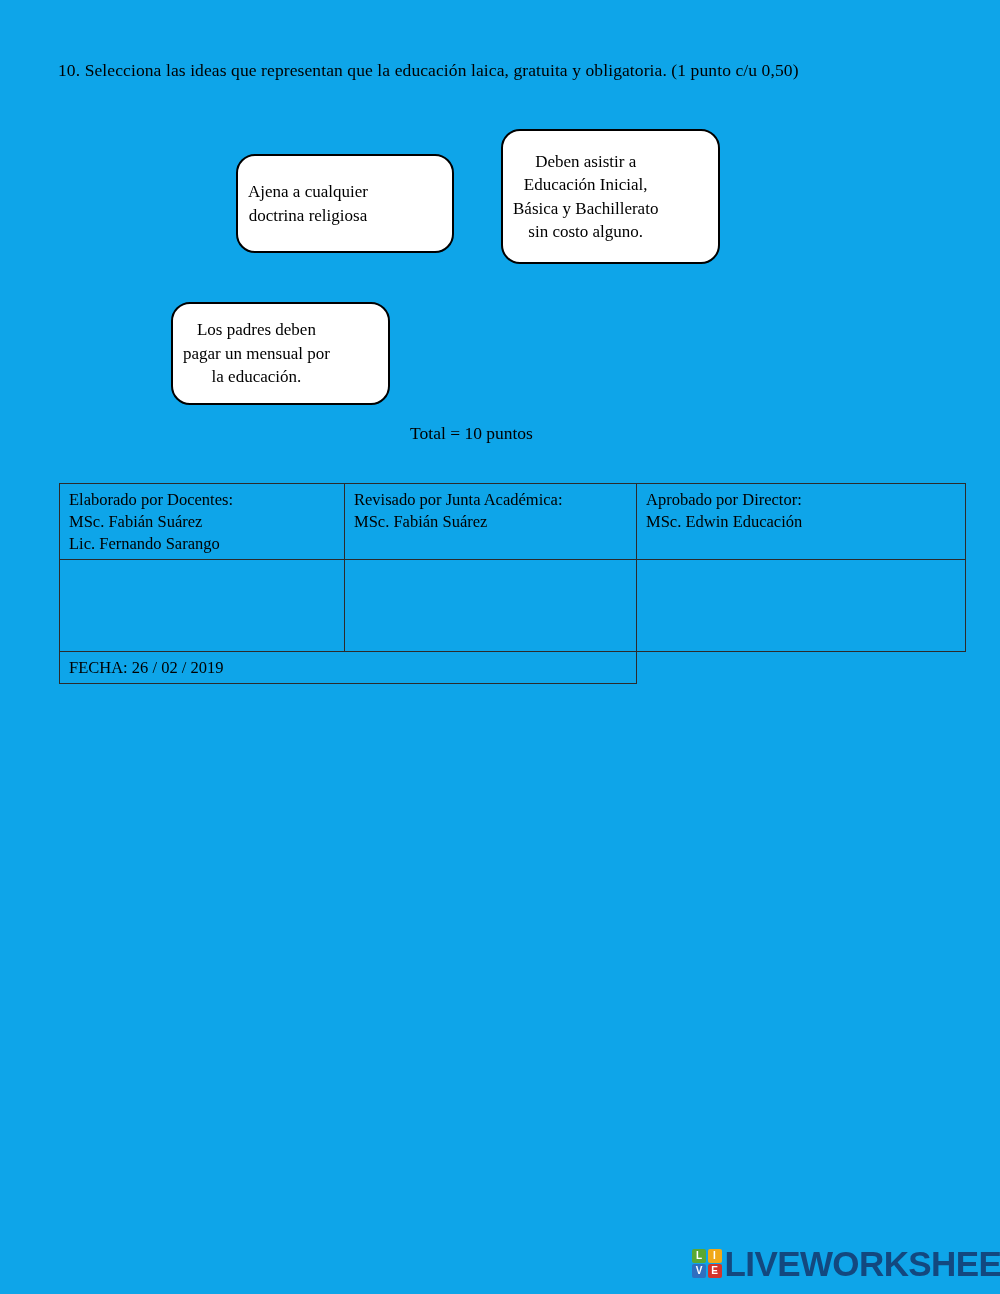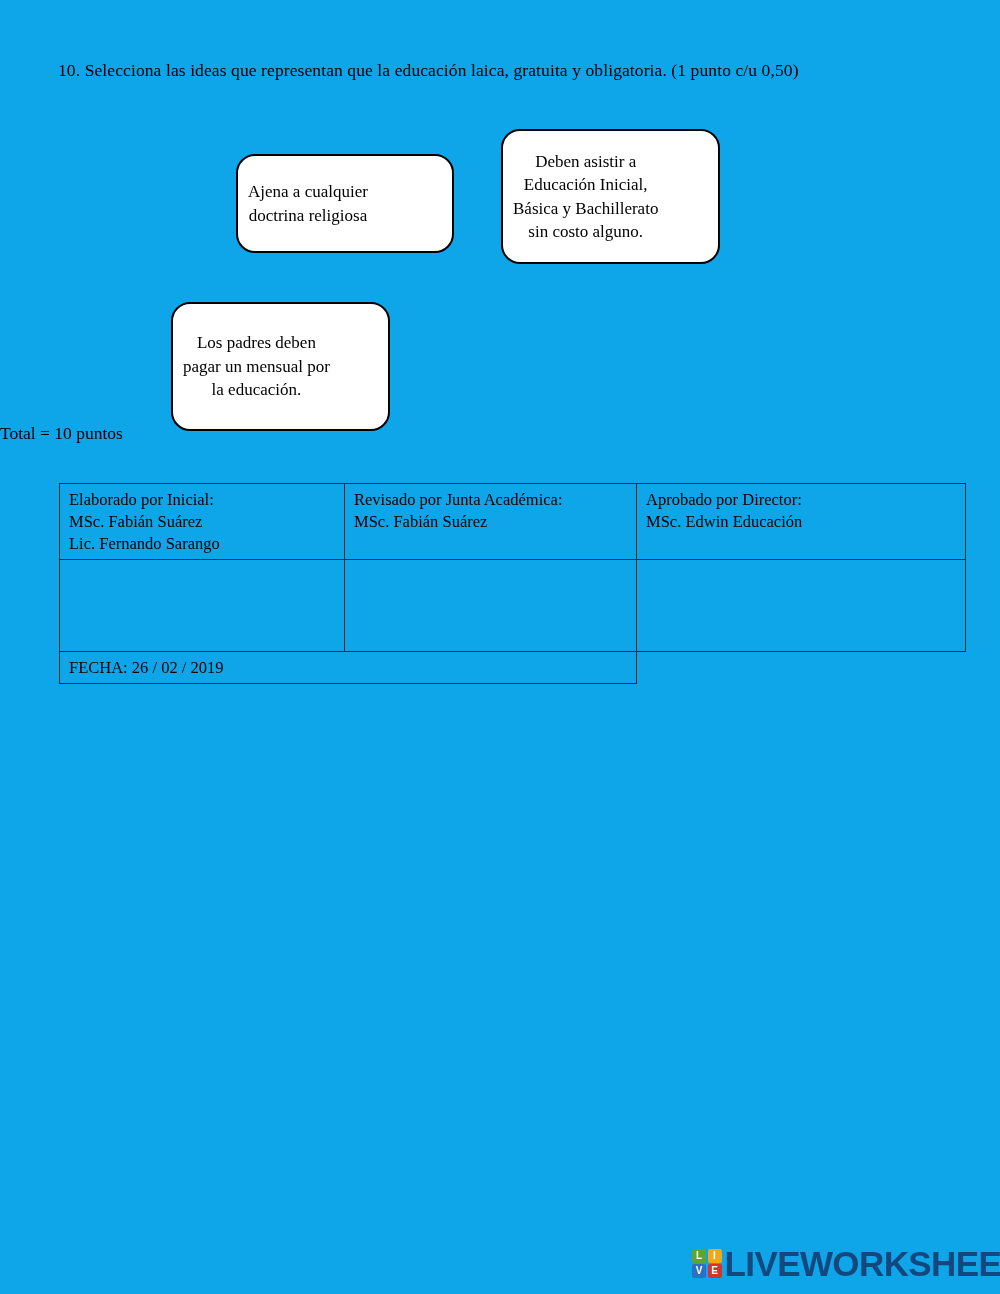--- a/index.html
+++ b/index.html
@@ -50,30 +50,30 @@
     line-height: 23.5px;
     padding: 4px 10px;
   }
   .idea-box .idea-text {
     display: block;
     white-space: pre-line;
   }
 
   #idea-box-1 { left: 188px; top: 154px;  width: 218px; height: 99px; margin-left: 48px;  }
   #idea-box-2 { left: 501px; top: 129px;  width: 219px; height: 135px; }
-  #idea-box-3 { left: 171px; top: 302px;  width: 219px; height: 129px; }
+  #idea-box-3 { left: 171px; top: 302px;  width: 219px; height: 103px; }
   #idea-box-4 { left: 501px; top: 324px;  width: 219px; height: 80px;  }
 
   
   .total-line {
     position: absolute;
     left: 0;
     top: 421px;
     width: 943px;
-    text-align: left;
+    text-align: center;
     font-size: 17.5px;
     line-height: 24px;
   }
 
   
   .sign-table {
     position: absolute;
     left: 59px;
     top: 483px;
     width: 855px;
@@ -159,21 +159,21 @@
 la educación.</span>
   </div>
 
 
   <div class="total-line">Total = 10 puntos</div>
 
   <table class="sign-table">
     <tbody>
         <tr>
       <td class="col-a head-cell">
-        <span class="cell-line">Elaborado por Inicial:</span>
+        <span class="cell-line">Elaborado por Docentes:</span>
         <span class="cell-line">MSc. Fabián Suárez</span>
         <span class="cell-line">Lic. Fernando Sarango</span>
       </td>
       <td class="col-b head-cell">
         <span class="cell-line">Revisado por Junta Académica:</span>
         <span class="cell-line">MSc. Fabián Suárez</span>
       </td>
       <td class="col-c head-cell">
         <span class="cell-line">Aprobado por Director:</span>
         <span class="cell-line">MSc. Edwin Educación</span>

